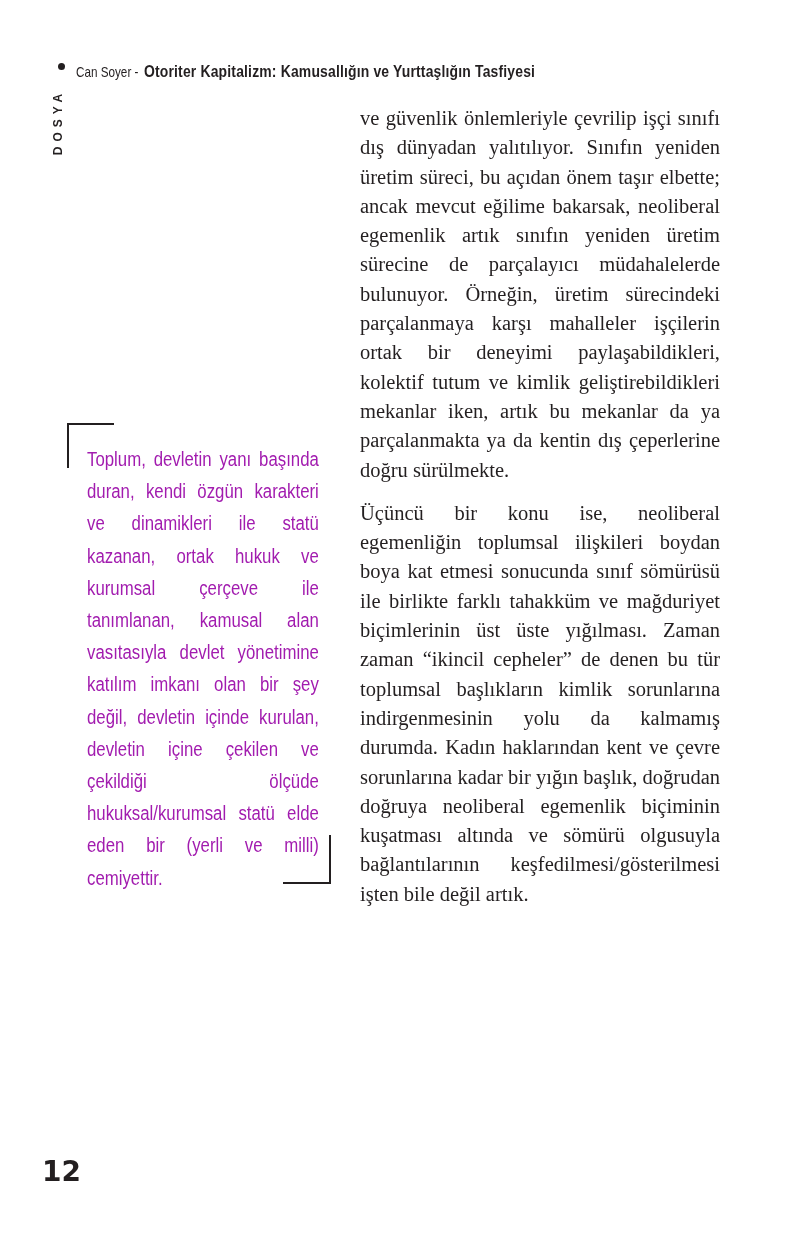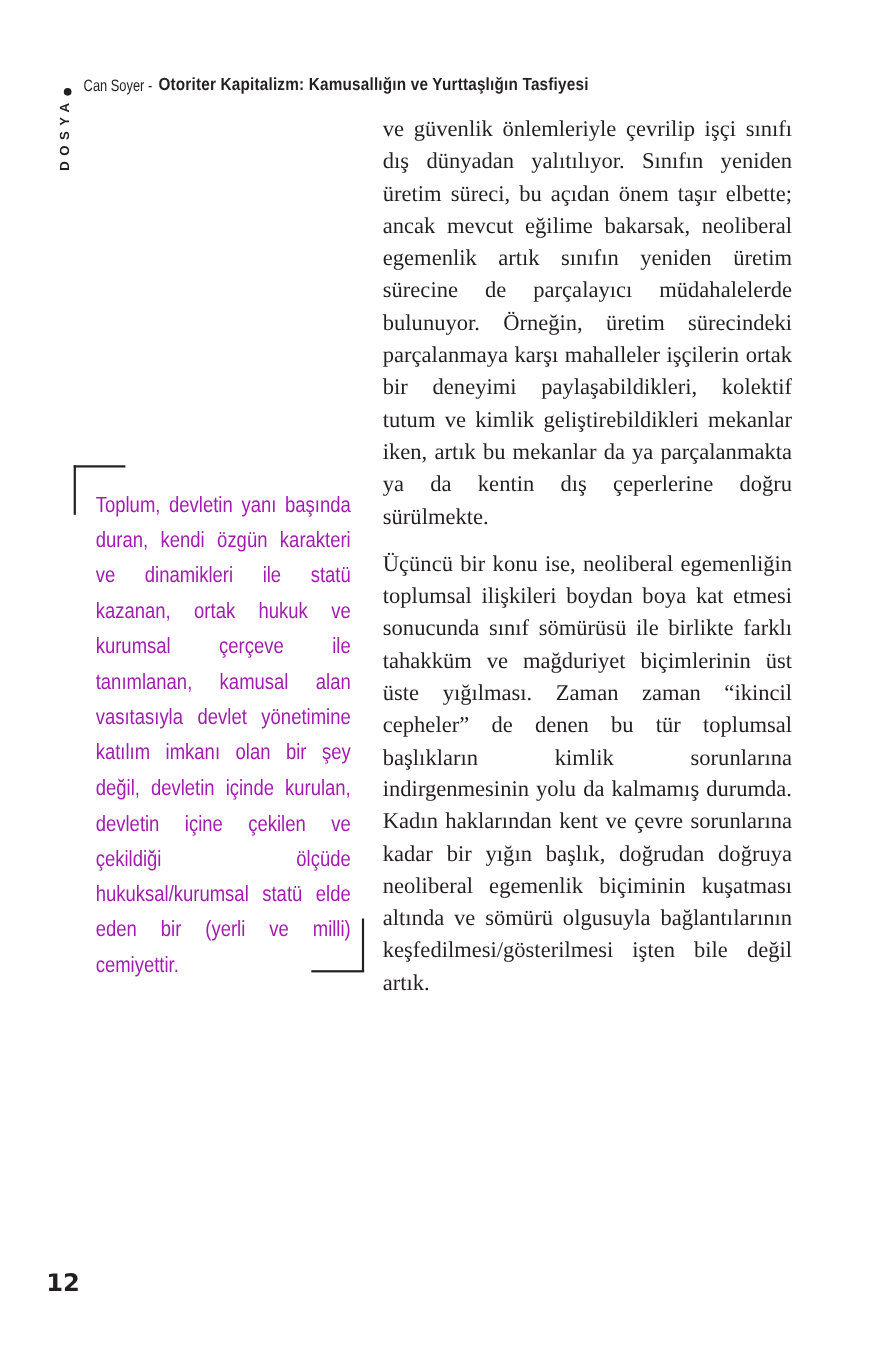--- a/index.html
+++ b/index.html
@@ -13,21 +13,21 @@
       position: relative;
       overflow: hidden;
       color: #231f20;
     }
     .running-header {
       position: absolute;
       left: 58px;
       top: 63px;
       height: 24px;
       display: flex;
-      align-items: flex-end;
+      align-items: flex-start;
       white-space: nowrap;
       font-family: "Liberation Sans", sans-serif;
       font-stretch: condensed;
     }
     .bullet {
       width: 7px;
       height: 7px;
       border-radius: 50%;
       background: #231f20;
       margin-right: 11px;
@@ -72,21 +72,21 @@
       left: 348px;
       top: 104px;
       width: 372px;
       font-family: "Liberation Serif", serif;
       font-size: 20.5px;
       line-height: 29.3px;
       text-align: justify;
       color: #231f20;
     }
     .body-column p {
-      margin: 0 0 14px 0;
+      margin: 0 0 14px 12px;
     }
     .pullquote {
       position: absolute;
       left: 87px;
       top: 443px;
       width: 232px;
       font-family: "Liberation Sans", sans-serif;
       font-size: 20px;
       line-height: 32.2px;
       text-align: justify;
@@ -101,21 +101,21 @@
     .bracket {
       position: absolute;
       background: #231f20;
     }
     .page-number {
       position: absolute;
       left: 42px;
       top: 1155px;
       font-family: "DejaVu Sans", sans-serif;
       font-weight: bold;
-      font-size: 22px;
+      font-size: 28px;
       color: #231f20;
     }
   </style>
 </head>
 <body>
 
 <div class="running-header">
   <span class="bullet"></span>
   <span class="author">Can Soyer -</span>
   <span class="article-title">Otoriter Kapitalizm: Kamusallığın ve Yurttaşlığın Tasfiyesi</span>

